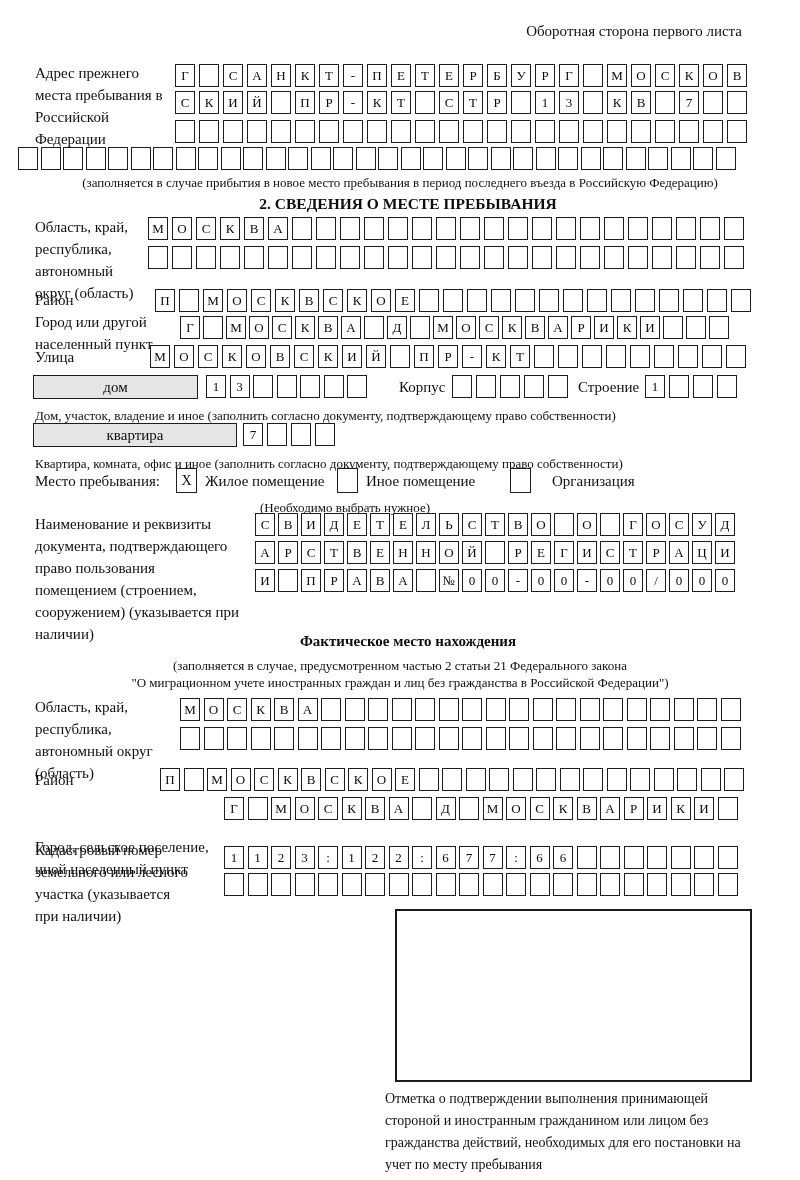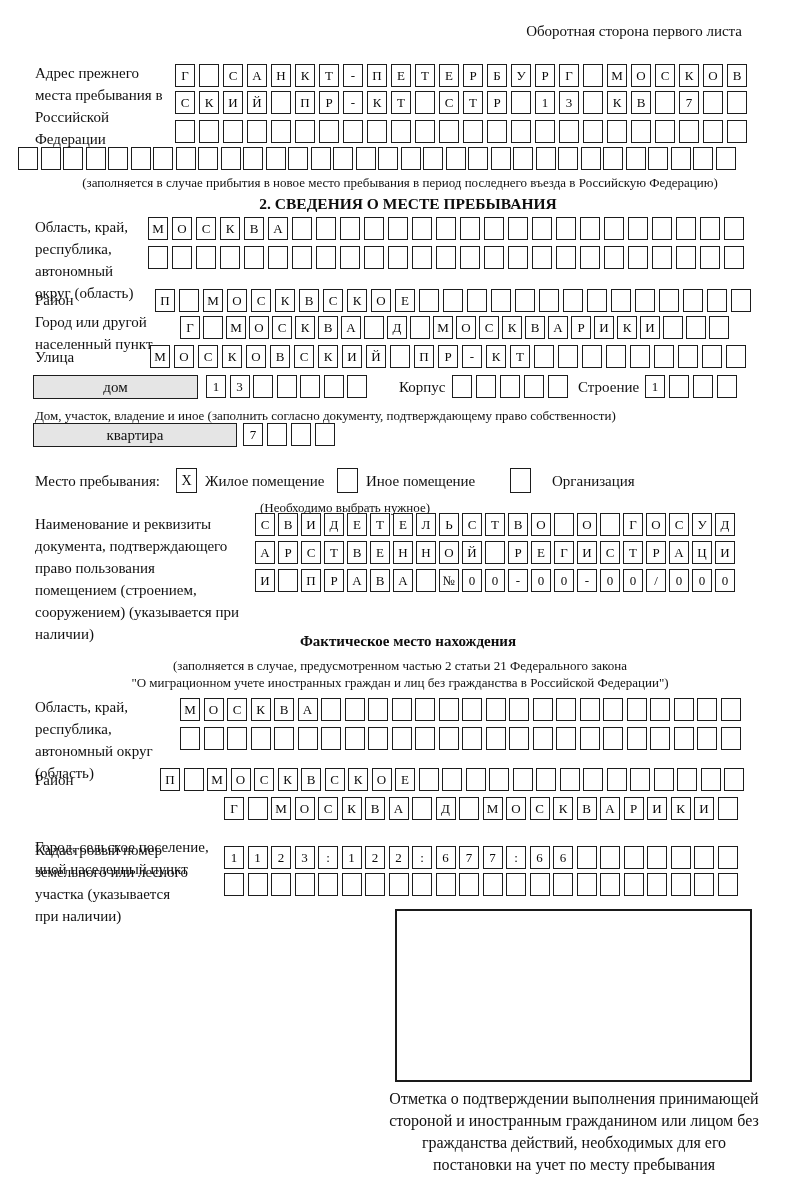--- a/index.html
+++ b/index.html
@@ -12,21 +12,21 @@
   .cellrow{position:absolute;display:flex;}
   .cell{flex:0 0 auto;width:18px;height:21px;border:1.6px solid #1d1d1d;background:#fff;
         display:flex;align-items:center;justify-content:center;
         font-size:13px;line-height:1;color:#0a0a0a;}
   .g25{gap:2.5px}.g3{gap:3px}.g35{gap:3.5px}.g4{gap:4px}
   .fieldbox{position:absolute;border:1.6px solid #1d1d1d;background:#e5e5e5;display:flex;
             align-items:center;justify-content:center;font-size:15px;color:#101010;}
   .chk{position:absolute;width:19px;height:23px;border:1.6px solid #1d1d1d;background:#fff;
        display:flex;align-items:center;justify-content:center;font-size:14px;color:#0a0a0a;}
   .stampbox{position:absolute;border:2px solid #1a1a1a;background:#fff;}
-  .stampcap{position:absolute;font-size:16px;line-height:22px;text-align:center;color:#101010;}
+  .stampcap{position:absolute;font-size:14px;line-height:22px;text-align:left;color:#101010;}
 </style>
 </head>
 <body>
 
 <div class="page">
 
   <div class="lbl" style="top:20px;right:58px;font-size:15px;">Оборотная сторона первого листа</div>
 
   <div class="lbl" style="left:35px;top:62px;width:130px;">Адрес прежнего места пребывания в Российской Федерации</div>
   <div class="cellrow g4" style="left:175px;top:64px;">
@@ -314,20 +314,21 @@
     </div>
   <div class="cap" style="left:35px;top:407px;">Дом, участок, владение и иное (заполнить согласно документу, подтверждающему право собственности)</div>
 
   <div class="fieldbox" style="left:33px;top:423px;width:202px;height:22px;">квартира</div>
   <div class="cellrow g4" style="left:243px;top:423px;">
       <div class="cell">7</div>
       <div class="cell"></div>
       <div class="cell"></div>
       <div class="cell"></div>
     </div>
+  <div class="cap" style="left:35px;top:455px;">Квартира, комната, офис и иное (заполнить согласно документу, подтверждающему право собственности)</div>
 
   <div class="lbl" style="left:35px;top:470px;">Место пребывания:</div>
   <span class="chk" style="left:176px;top:468px;">X</span>
   <div class="lbl" style="left:205px;top:470px;">Жилое помещение</div>
   <span class="chk" style="left:337px;top:468px;"></span>
   <div class="lbl" style="left:366px;top:470px;">Иное помещение</div>
   <span class="chk" style="left:510px;top:468px;"></span>
   <div class="lbl" style="left:552px;top:470px;">Организация</div>
   <div class="cap" style="left:180px;top:499px;width:330px;text-align:center;">(Необходимо выбрать нужное)</div>
 

